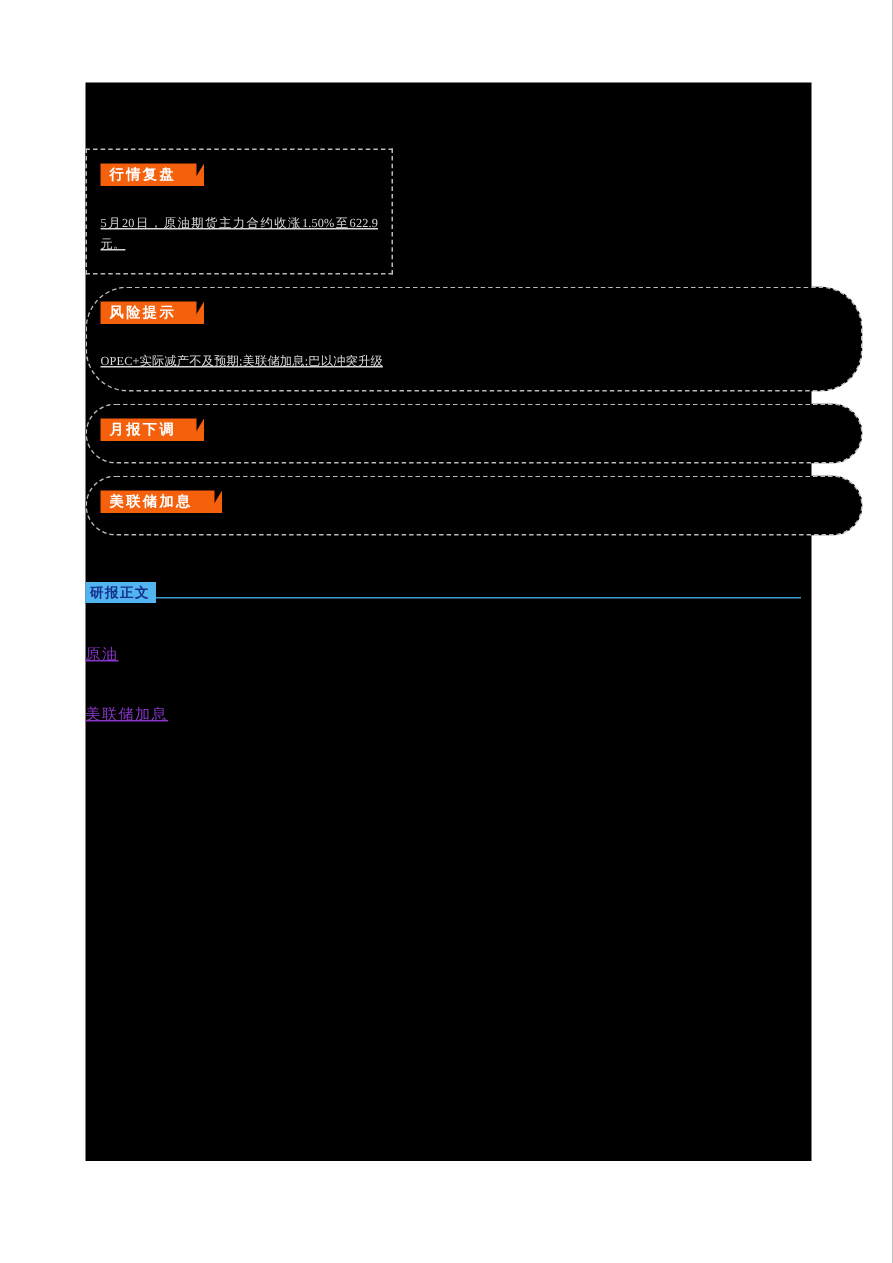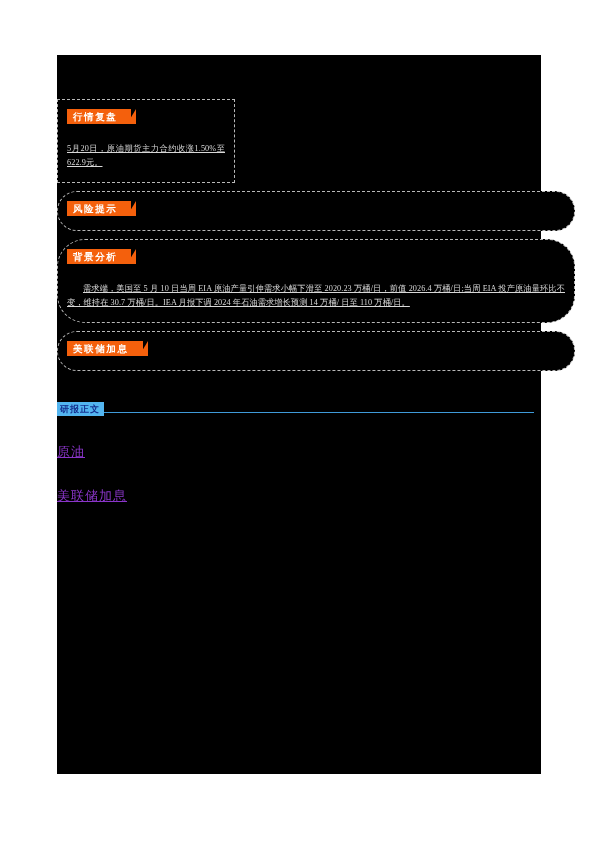--- a/index.html
+++ b/index.html
@@ -38,21 +38,21 @@
   .section {
     border: 1px dashed #b9b9b9;
     box-sizing: border-box;
     margin-left: 0px;
     margin-bottom: 8px;
     padding: 6px 9px 12px 9px;
     position: relative;
     background: #000000;
   }
   .section.narrow {
-    width: 178px;
+    width: 205px;
   }
   .section.wide {
     width: 518px;
     border-radius: 28px;
   }
 
   
   .tag {
     display: inline-block;
     position: relative;
@@ -119,46 +119,46 @@
     margin-top: 6px;
     margin-right: 55px;
   }
 
   .link-list {
     margin-top: 27px;
   }
   .doc-link {
     display: block;
     color: #8a35c9;
-    font-size: 13px;
+    font-size: 10px;
     letter-spacing: 1px;
     text-decoration: underline;
     width: fit-content;
     margin-bottom: 26px;
     font-family: Liberation Mono, monospace;
   }
 </style>
 </head>
 <body>
 
 <div class="page-canvas">
   <div class="content-area">
 
     <div class="section narrow">
       <span class="tag">行情复盘</span>
       <div class="sec-body">5月20日，原油期货主力合约收涨1.50%至622.9元。</div>
     </div>
 
     <div class="section wide">
       <span class="tag">风险提示</span>
+      <div class="sec-body">OPEC+实际减产不及预期;美联储加息;巴以冲突升级</div>
     </div>
 
     <div class="section wide">
-      <span class="tag">背景分析</span>
-      <div class="sec-body indent">需求端，美国至 5 月 10 日当周 EIA 原油产量引伸需求小幅下滑至 2020.23 万桶/日，前值 2026.4 万桶/日;当周 EIA 投产原油量环比不变，维持在 30.7 万桶/日。IEA 月报下调 2024 年石油需求增长预测 14 万桶/ 日至 110 万桶/日。</div>
+      <span class="tag">月报下调</span>
     </div>
 
     <div class="section wide">
       <span class="tag">美联储加息</span>
     </div>
 
     <div class="research-head-row">
       <span class="research-label">研报正文</span>
       <span class="research-rule"></span>
     </div>

